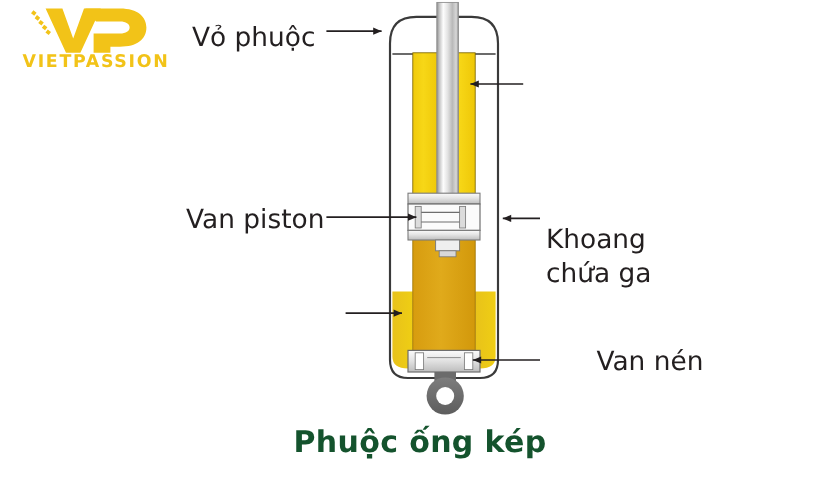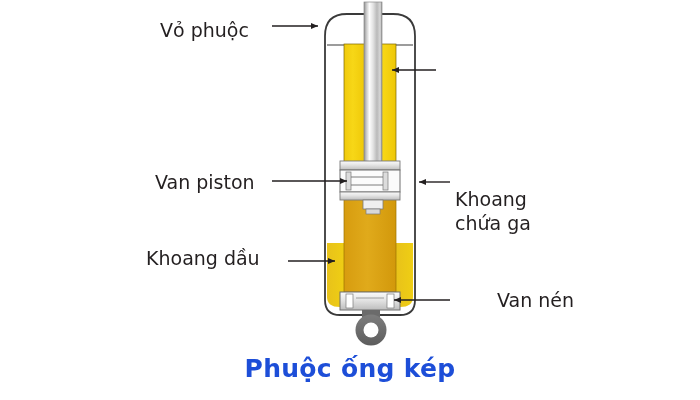--- a/index.html
+++ b/index.html
@@ -46,21 +46,21 @@
     font-weight: bold;
     letter-spacing: 1.4px;
     color: #F2C318;
     white-space: nowrap;
   }
 
   
   .label {
     position: absolute;
     font-family: "DejaVu Sans", sans-serif;
-    font-size: 19px;
+    font-size: 22px;
     color: #231f20;
     white-space: nowrap;
     line-height: 1.28;
   }
   .label.two-line { white-space: normal; }
 
   .lbl-vo-phuoc      { left: 160px; top: 18px; }
   .lbl-xi-lanh       { left: 440px; top: 49px; }
   .lbl-van-piston    { left: 155px; top: 170px; }
   .lbl-khoang-chua-ga{ left: 455px; top: 187px; width: 120px; }
@@ -69,38 +69,57 @@
 
   .caption {
     position: absolute;
     left: 0;
     top: 354px;
     width: 700px;
     text-align: center;
     font-family: "DejaVu Sans", sans-serif;
     font-size: 25px;
     font-weight: bold;
-    color: #1d4ed8;
+    color: #14532d;
     letter-spacing: 0.3px;
   }
 
   
   #diagram {
     position: absolute;
     left: 0; top: 0;
     width: 700px;
     height: 400px;
     pointer-events: none;
   }
 </style>
 </head>
 <body>
 
 <div id="stage">
 
+  <div class="logo-wrap">
+    <svg class="logo-mark" viewBox="0 0 130 45">
+
+      <g fill="#F2C318">
+        <rect x="13" y="5" width="3.4" height="3.2" transform="rotate(38 14 6)"></rect>
+        <rect x="16" y="9" width="3.4" height="3.2" transform="rotate(38 17 10)"></rect>
+        <rect x="19" y="13" width="3.4" height="3.2" transform="rotate(38 20 14)"></rect>
+        <rect x="22" y="17" width="3.4" height="3.2" transform="rotate(38 23 18)"></rect>
+        <rect x="25" y="21" width="3.4" height="3.2" transform="rotate(38 26 22)"></rect>
+      </g>
+
+      <path d="M24 3 L38 3 L47 28 L56 3 L70 3 L53 40 L41 40 Z" fill="#F2C318"></path>
+
+      <path d="M57 3 L86 3 C101 3 108 10 108 19 C108 29 100 35 86 35 L78 35 L78 40 L64 40 L64 24 L86 24 C91 24 94 22 94 19 C94 16 91 14 86 14 L66 14 Z" fill="#F2C318"></path>
+
+      <path d="M66 18 L78 18 L78 22 L66 22 Z" fill="#ffffff" opacity="0.0"></path>
+    </svg>
+    <div class="logo-text">VIETPASSION</div>
+  </div>
 
   <svg id="diagram" viewBox="0 0 700 400">
     <defs>
 
       <linearGradient id="rodGrad" x1="0" y1="0" x2="1" y2="0">
         <stop offset="0%" stop-color="#8f8f8f"></stop>
         <stop offset="12%" stop-color="#c4c4c4"></stop>
         <stop offset="30%" stop-color="#fdfdfd"></stop>
         <stop offset="50%" stop-color="#e3e3e3"></stop>
         <stop offset="72%" stop-color="#b9b9b9"></stop>
@@ -217,18 +236,17 @@
   </svg>
 
   <div class="label lbl-vo-phuoc">Vỏ phuộc</div>
   <div class="label two-line lbl-khoang-chua-ga">
     <div>Khoang</div>
     <div>chứa ga</div>
   </div>
 
   <div class="label lbl-van-piston">Van piston</div>
 
-  <div class="label lbl-khoang-dau">Khoang dầu</div>
   <div class="label lbl-van-nen">Van nén</div>
 
   <div class="caption">Phuộc ống kép</div>
 
 </div>
 
 </body></html>

